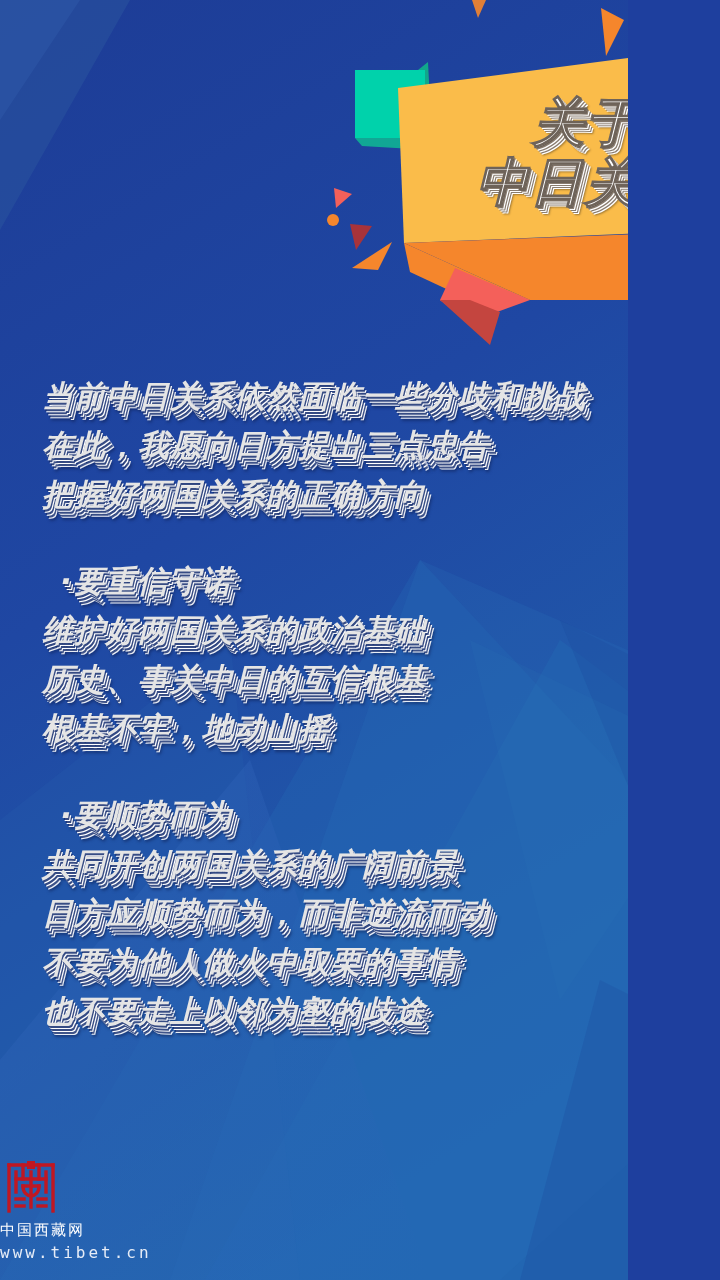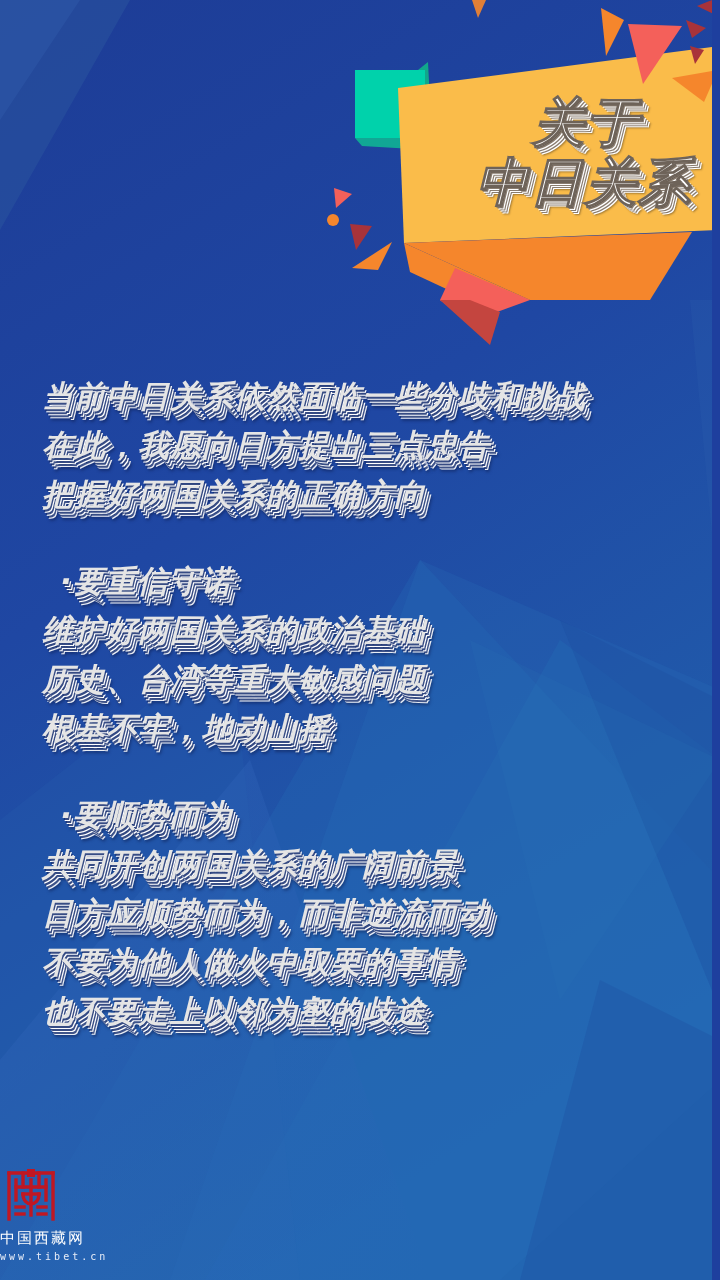--- a/index.html
+++ b/index.html
@@ -5,21 +5,21 @@
 <style>
   html,body{margin:0;padding:0;}
   body{
     width:720px;height:1280px;
     background:#1e3f9e;
     font-family:"Liberation Sans","DejaVu Sans",sans-serif;
     overflow:hidden;
   }
   #poster{
     position:relative;
-    width:712px;height:1280px;
+    width:628px;height:1280px;
     overflow:hidden;
     background:#1e3f9e;
   }
   
   .bg-layer{position:absolute;inset:0;width:720px;height:1280px;}
   
   .hero{
     position:absolute;left:0;top:0;width:720px;height:340px;
   }
   .hero svg{position:absolute;left:0;top:0;}
@@ -87,21 +87,21 @@
   .logo-name{
     margin-top:6px;
     color:#ffffff;
     font-size:15px;
     letter-spacing:2px;
     font-family:"DejaVu Sans","Liberation Sans",sans-serif;
   }
   .logo-url{
     margin-top:3px;
     color:#e6ecf7;
-    font-size:10px;
+    font-size:16px;
     letter-spacing:3px;
     font-family:"DejaVu Sans Mono","Liberation Mono",monospace;
   }
 </style>
 </head>
 <body>
 
 <div id="poster">
 
   <svg class="bg-layer" viewBox="0 0 720 1280" preserveAspectRatio="none">
@@ -175,21 +175,21 @@
 
     <div class="stanza">
       <div class="line">当前中日关系依然面临一些分歧和挑战</div>
       <div class="line">在此，我愿向日方提出三点忠告</div>
       <div class="line">把握好两国关系的正确方向</div>
     </div>
 
     <div class="stanza">
       <div class="line bullet">·要重信守诺</div>
       <div class="line">维护好两国关系的政治基础</div>
-      <div class="line">历史、台湾等重大敏感问题</div>
+      <div class="line">历史、事关中日的互信根基</div>
       <div class="line">根基不牢，地动山摇</div>
     </div>
 
     <div class="stanza">
       <div class="line bullet">·要顺势而为</div>
       <div class="line">共同开创两国关系的广阔前景</div>
       <div class="line">日方应顺势而为，而非逆流而动</div>
       <div class="line">不要为他人做火中取栗的事情</div>
       <div class="line">也不要走上以邻为壑的歧途</div>
     </div>

